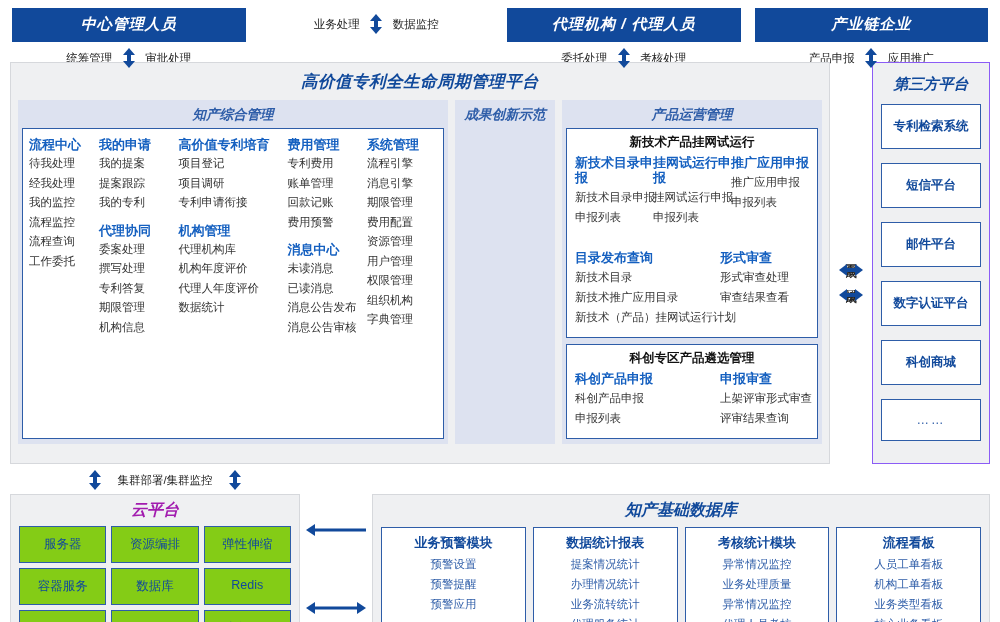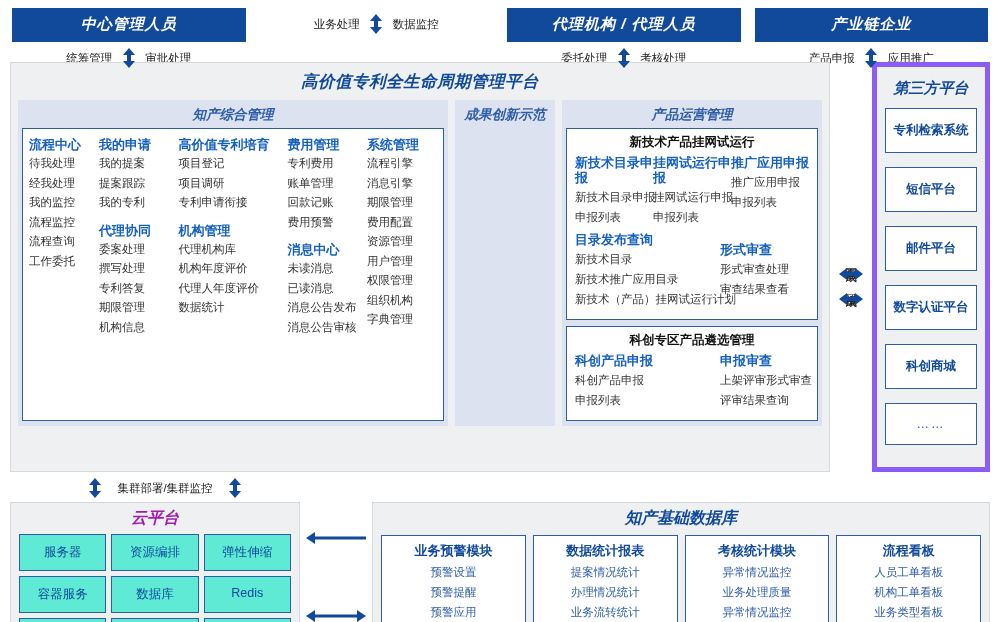--- a/index.html
+++ b/index.html
@@ -190,21 +190,21 @@
   .hdbl-arrow::after { right: 0; border-left: 8px solid #11499B; }
   .hdbl-arrow i {
     position: absolute; top: 50%; left: 6px; transform: translateY(-50%);
     width: 12px; height: 4px; background: #11499B;
   }
 
   
   #thirdparty {
     width: 118px;
     background: #EFF0F2;
-    border: 5px solid #8b5cf6;
+    border: 1px solid #8b5cf6;
     padding: 6px 8px 8px 8px;
     display: flex; flex-direction: column;
   }
   #tp-title {
     text-align: center; color: #11499B; font-weight: bold;
     font-size: 15px; font-style: italic; padding: 6px 0 10px 0;
   }
   .tp-item {
     border: 1.5px solid #2E5DA8;
     background: #fff;
@@ -244,21 +244,21 @@
     text-align: center; color: #a21caf; font-weight: bold;
     font-style: italic; font-size: 16px; padding: 2px 0 5px 0;
   }
   #cloud-grid {
     display: grid;
     grid-template-columns: 1fr 1fr 1fr;
     gap: 5px;
   }
   .cloud-cell {
     border: 1.5px solid #2E5DA8;
-    background: #5eead4;
+    background: #84cc16;
     text-align: center;
     color: #11499B;
     font-size: 12.5px;
     padding: 9px 1px;
     white-space: nowrap;
     overflow: hidden;
   }
 
   #mid-arrows {
     width: 72px;
@@ -457,21 +457,21 @@
                   <div class="cp-h">挂网试运行申报</div>
                   <div class="cp-l">挂网试运行申报</div>
                   <div class="cp-l">申报列表</div>
                 </div>
                 <div class="cp-sub" style="width: 33.33%;">
                   <div class="cp-h">推广应用申报</div>
                   <div class="cp-l">推广应用申报</div>
                   <div class="cp-l">申报列表</div>
                 </div>
               </div>
-              <div class="cp-row" style="margin-top: 3px; align-items: center;">
+              <div class="cp-row" style="margin-top: 21px;">
                 <div class="cp-sub" style="width: 62%;">
                   <div class="cp-h">目录发布查询</div>
                   <div class="cp-l">新技术目录</div>
                   <div class="cp-l">新技术推广应用目录</div>
                   <div class="cp-l">新技术（产品）挂网试运行计划</div>
                 </div>
                 <div class="cp-sub" style="width: 38%;">
                   <div class="cp-h">形式审查</div>
                   <div class="cp-l">形式审查处理</div>
                   <div class="cp-l">审查结果查看</div>

